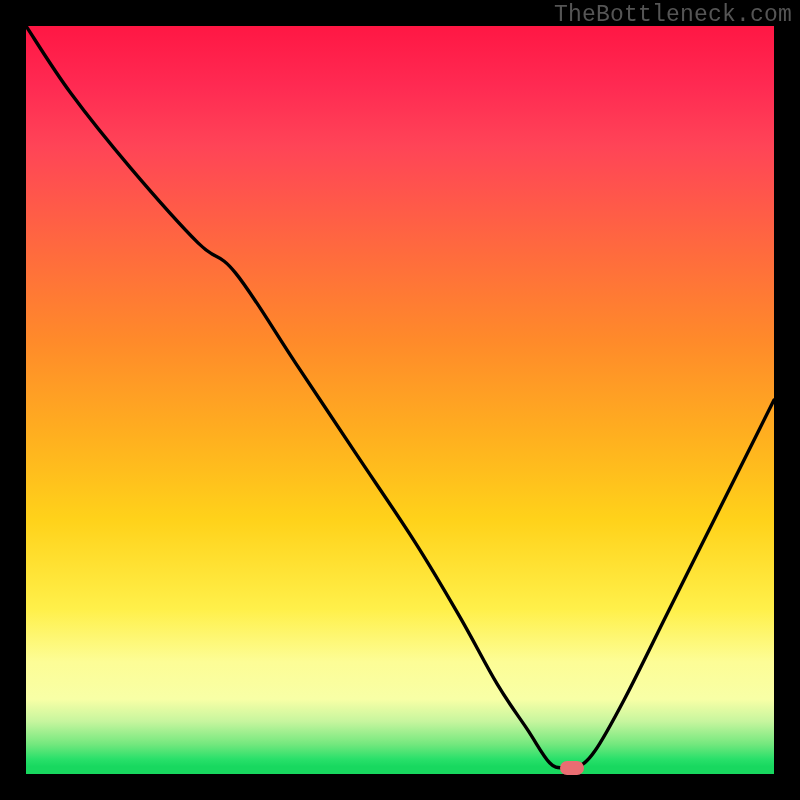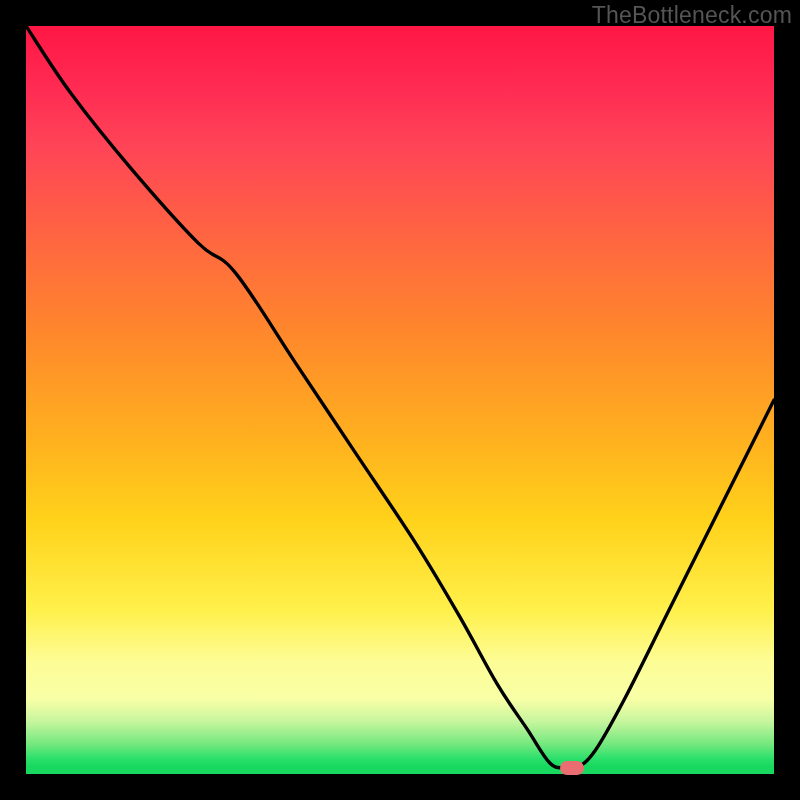--- a/index.html
+++ b/index.html
@@ -57,20 +57,21 @@
   }
   .watermark {
     position: absolute;
     top: 2px;
     right: 8px;
     color: #555;
     font-size: 23px;
     font-weight: 500;
     letter-spacing: 0.2px;
     user-select: none;
+    font-family: Liberation Mono, monospace;
   }
 </style>
 </head>
 <body>
 
 <div class="frame">
   <div class="watermark">TheBottleneck.com</div>
 
   <div class="plot">
     <svg class="curve" viewBox="0 0 748 748" preserveAspectRatio="none">

